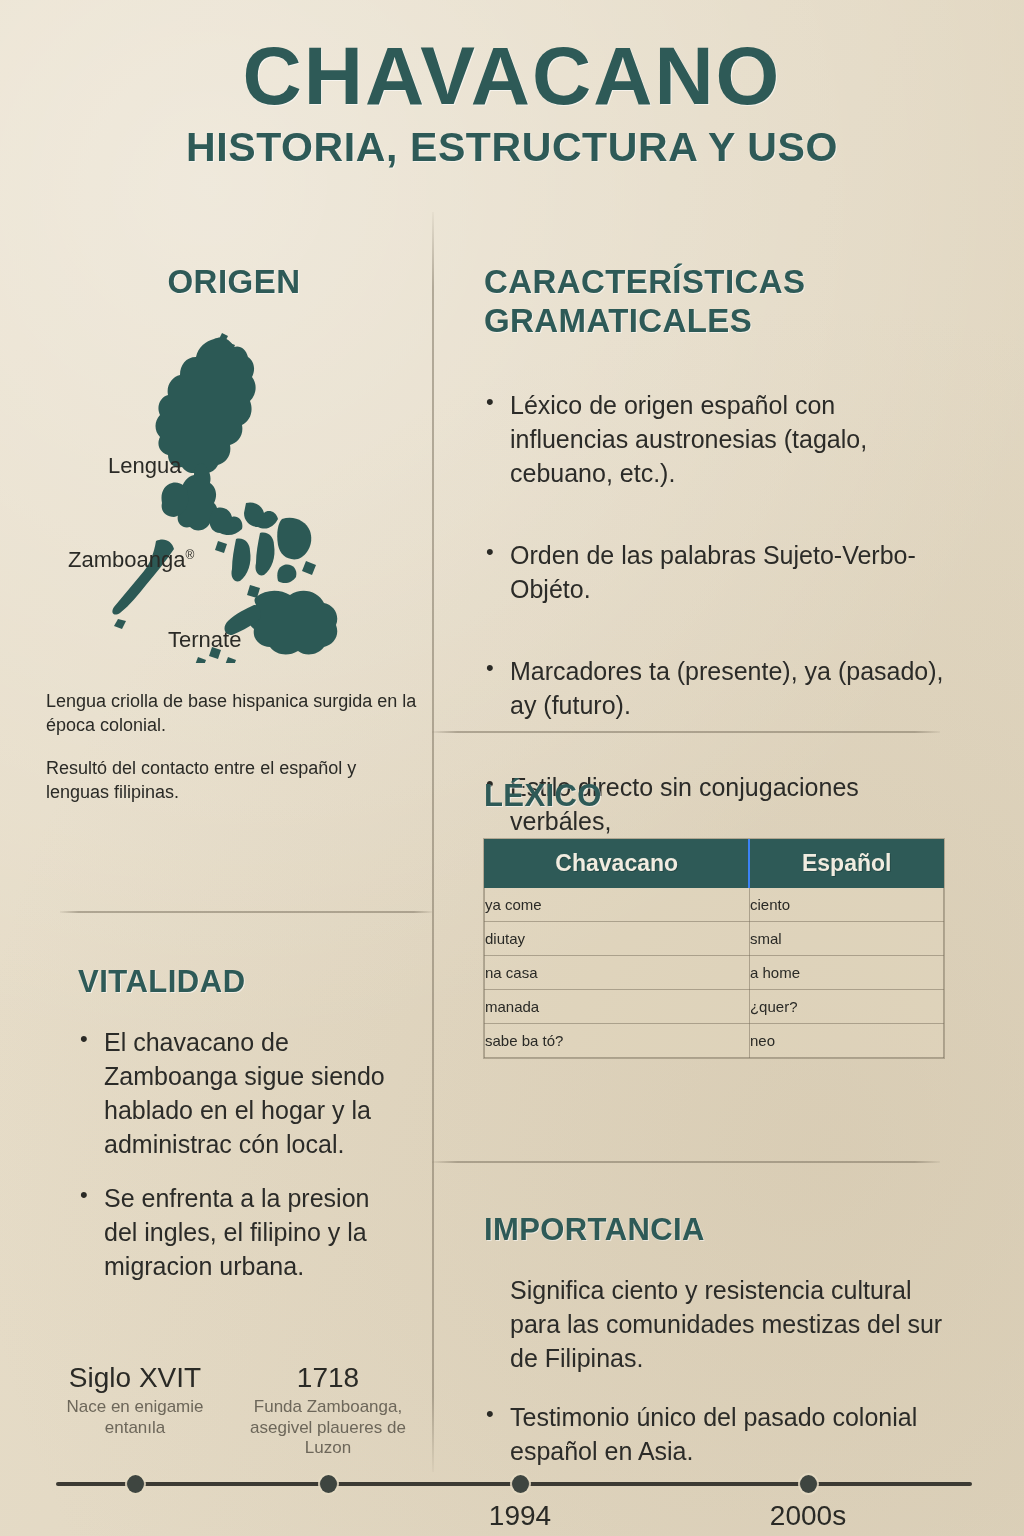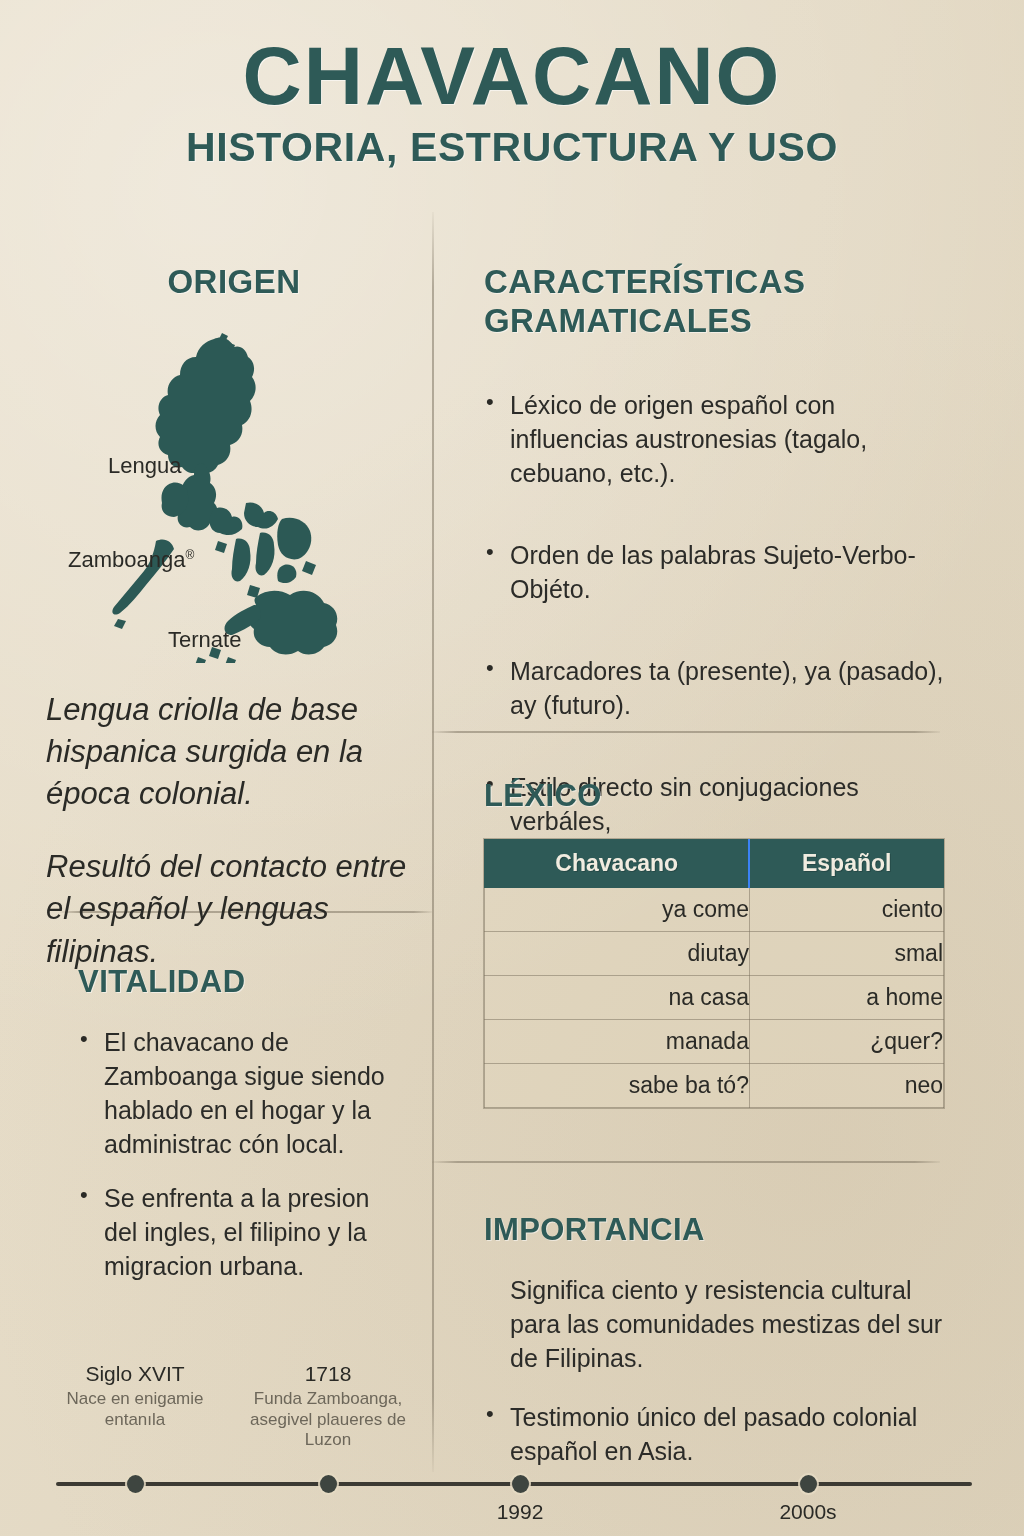--- a/index.html
+++ b/index.html
@@ -67,24 +67,23 @@
     background: linear-gradient(to right, rgba(120,110,92,0.08), rgba(120,110,92,0.5) 5%, rgba(120,110,92,0.5) 95%, rgba(120,110,92,0.08));
   }
 
   
   .sec-head {
     color: #2e5a57;
     font-weight: 700;
     text-shadow: 1px 1px 0 rgba(255,255,255,0.5);
   }
   .body-text {
-    font-size: 31px;
+    font-size: 18px;
     line-height: 1.36;
     color: #2a2a26;
-    font-style: italic;
   }
 
   
   #origen { position: absolute; left: 46px; top: 236px; width: 376px; }
   #origen .sec-head { font-size: 33px; text-align: center; letter-spacing: 0.5px; }
 
   .map-wrap { position: relative; width: 376px; height: 360px; margin-top: 10px; }
   .map-svg { position: absolute; left: 64px; top: 4px; }
   .map-label {
     position: absolute;
@@ -137,21 +136,21 @@
     top: 123px;
     width: 17px;
     height: 18px;
     margin-left: -8px;
     border-radius: 50%;
     background: #3e4540;
     box-shadow: 0 0 0 2px rgba(229,218,195,0.85);
   }
   .tl-item-above { position: absolute; text-align: center; transform: translateX(-50%); }
   .tl-item-below { position: absolute; text-align: center; transform: translateX(-50%); }
-  .tl-year { font-size: 21px; color: #2a2a26; white-space: nowrap; }
+  .tl-year { font-size: 28px; color: #2a2a26; white-space: nowrap; }
   .tl-cap  { font-size: 17px; color: #6d675a; line-height: 1.22; margin-top: 3px; }
 
   
   #caract { position: absolute; left: 484px; top: 236px; width: 460px; }
   #caract .sec-head { font-size: 33px; line-height: 1.16; letter-spacing: 0.4px; }
   #caract ul.bullets { margin-top: 22px; }
   #caract ul.bullets li { margin-bottom: 22px; margin-top: 48px; }
 
   
   #lexico { position: absolute; left: 484px; top: 752px; width: 460px; }
@@ -168,23 +167,23 @@
     color: #f1ece0;
     font-size: 23px;
     font-weight: 700;
     padding: 10px 0;
     text-align: center;
     border: 1px solid #2e5a57;
     text-shadow: 1px 1px 0 rgba(0,0,0,0.18);
   }
   table.lex th + th { border-left: 2px solid #3b82f6; }
   table.lex td {
-    font-size: 23px;
+    font-size: 15px;
     padding: 8px 0;
-    text-align: right;
+    text-align: left;
     border: 1px solid rgba(120,110,92,0.5);
     color: #2a2a26;
   }
 
   
   #importancia { position: absolute; left: 484px; top: 1186px; width: 460px; }
   #importancia .sec-head { font-size: 31px; letter-spacing: 0.4px; }
   #importancia .lead {
     margin-top: 12px;
     padding-left: 26px;
@@ -353,21 +352,21 @@
       <div class="tl-year">Siglo XVIT</div>
       <div class="tl-cap">Nace en enigamie entanıla</div>
     </div>
 
     <div class="tl-item-above" style="left:328px; top:10px; width:200px;">
       <div class="tl-year">1718</div>
       <div class="tl-cap">Funda Zamboanga, asegivel plaueres de Luzon</div>
     </div>
 
     <div class="tl-item-below" style="left:520px; top:148px; width:200px;">
-      <div class="tl-year">1992</div>
+      <div class="tl-year">1994</div>
       <div class="tl-cap"></div>
     </div>
 
     <div class="tl-item-below" style="left:808px; top:148px; width:200px;">
       <div class="tl-year">2000s</div>
       <div class="tl-cap"></div>
     </div>
   </div>
 
 </div>

